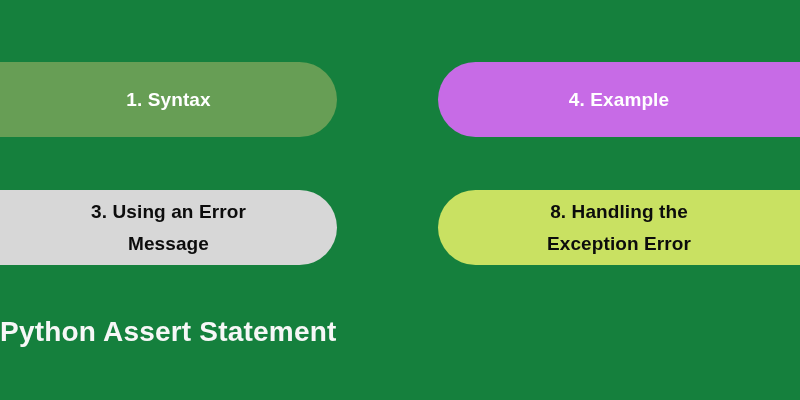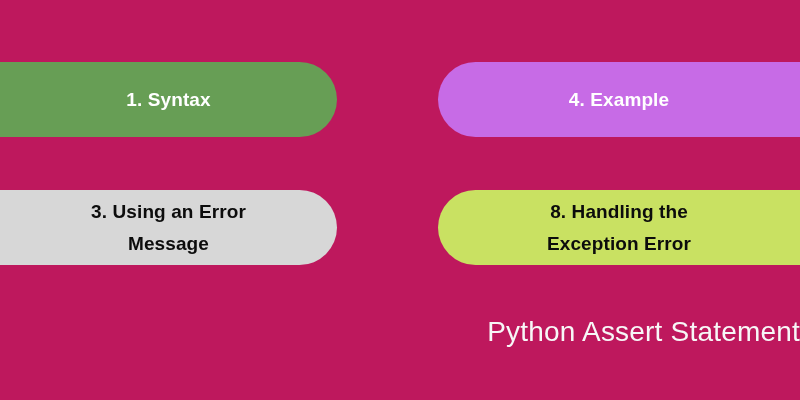--- a/index.html
+++ b/index.html
@@ -9,21 +9,21 @@
   body {
     width: 800px;
     height: 400px;
     overflow: hidden;
     font-family: "Liberation Sans", sans-serif;
   }
   #canvas {
     position: relative;
     width: 800px;
     height: 400px;
-    background: #be185d;
+    background: #15803d;
     overflow: hidden;
   }
 
   .pill {
     position: absolute;
     display: flex;
     align-items: center;
     justify-content: center;
     text-align: center;
     box-sizing: border-box;
@@ -84,24 +84,24 @@
     display: block;
     width: 100%;
     white-space: pre-line;
   }
 
   .caption {
     position: absolute;
     left: 0;
     top: 312px;
     width: 800px;
-    text-align: right;
+    text-align: left;
     color: #f7f7f7;
     font-size: 28px;
-    font-weight: normal;
+    font-weight: bold;
     line-height: 40px;
     letter-spacing: 0.2px;
   }
 </style>
 </head>
 <body>
 
 <div id="canvas">
 
   <div class="pill pill-syntax">

